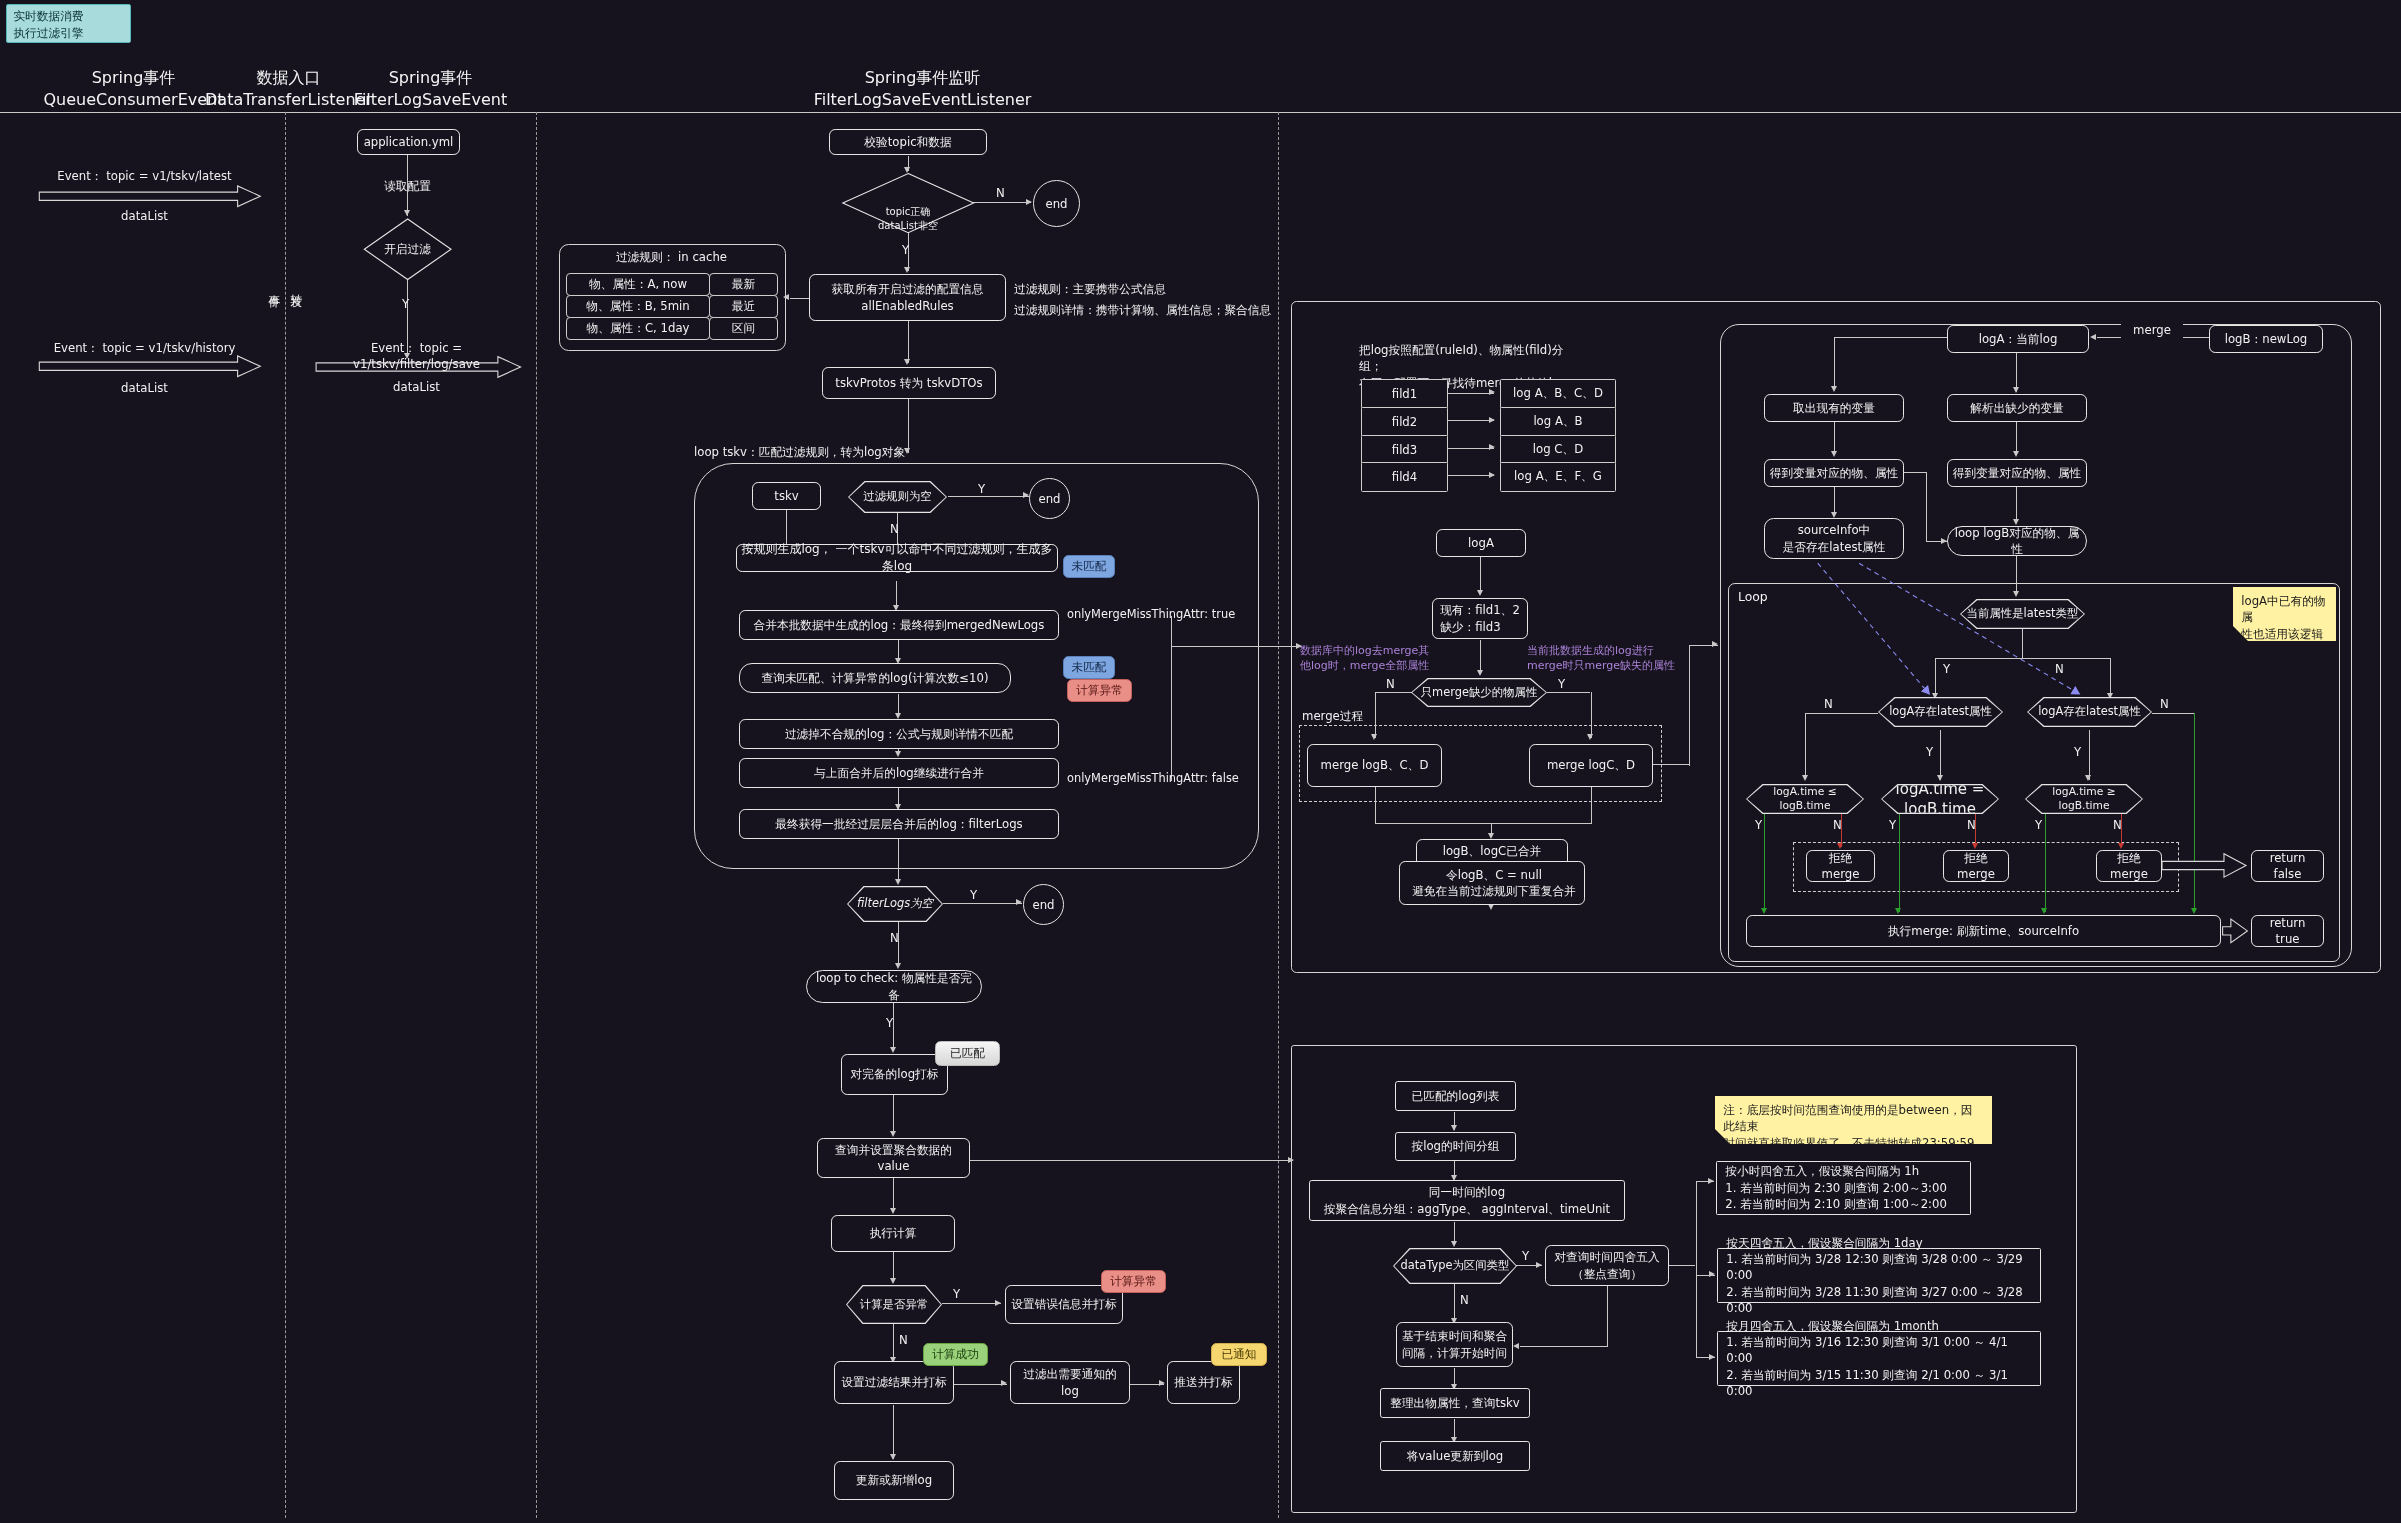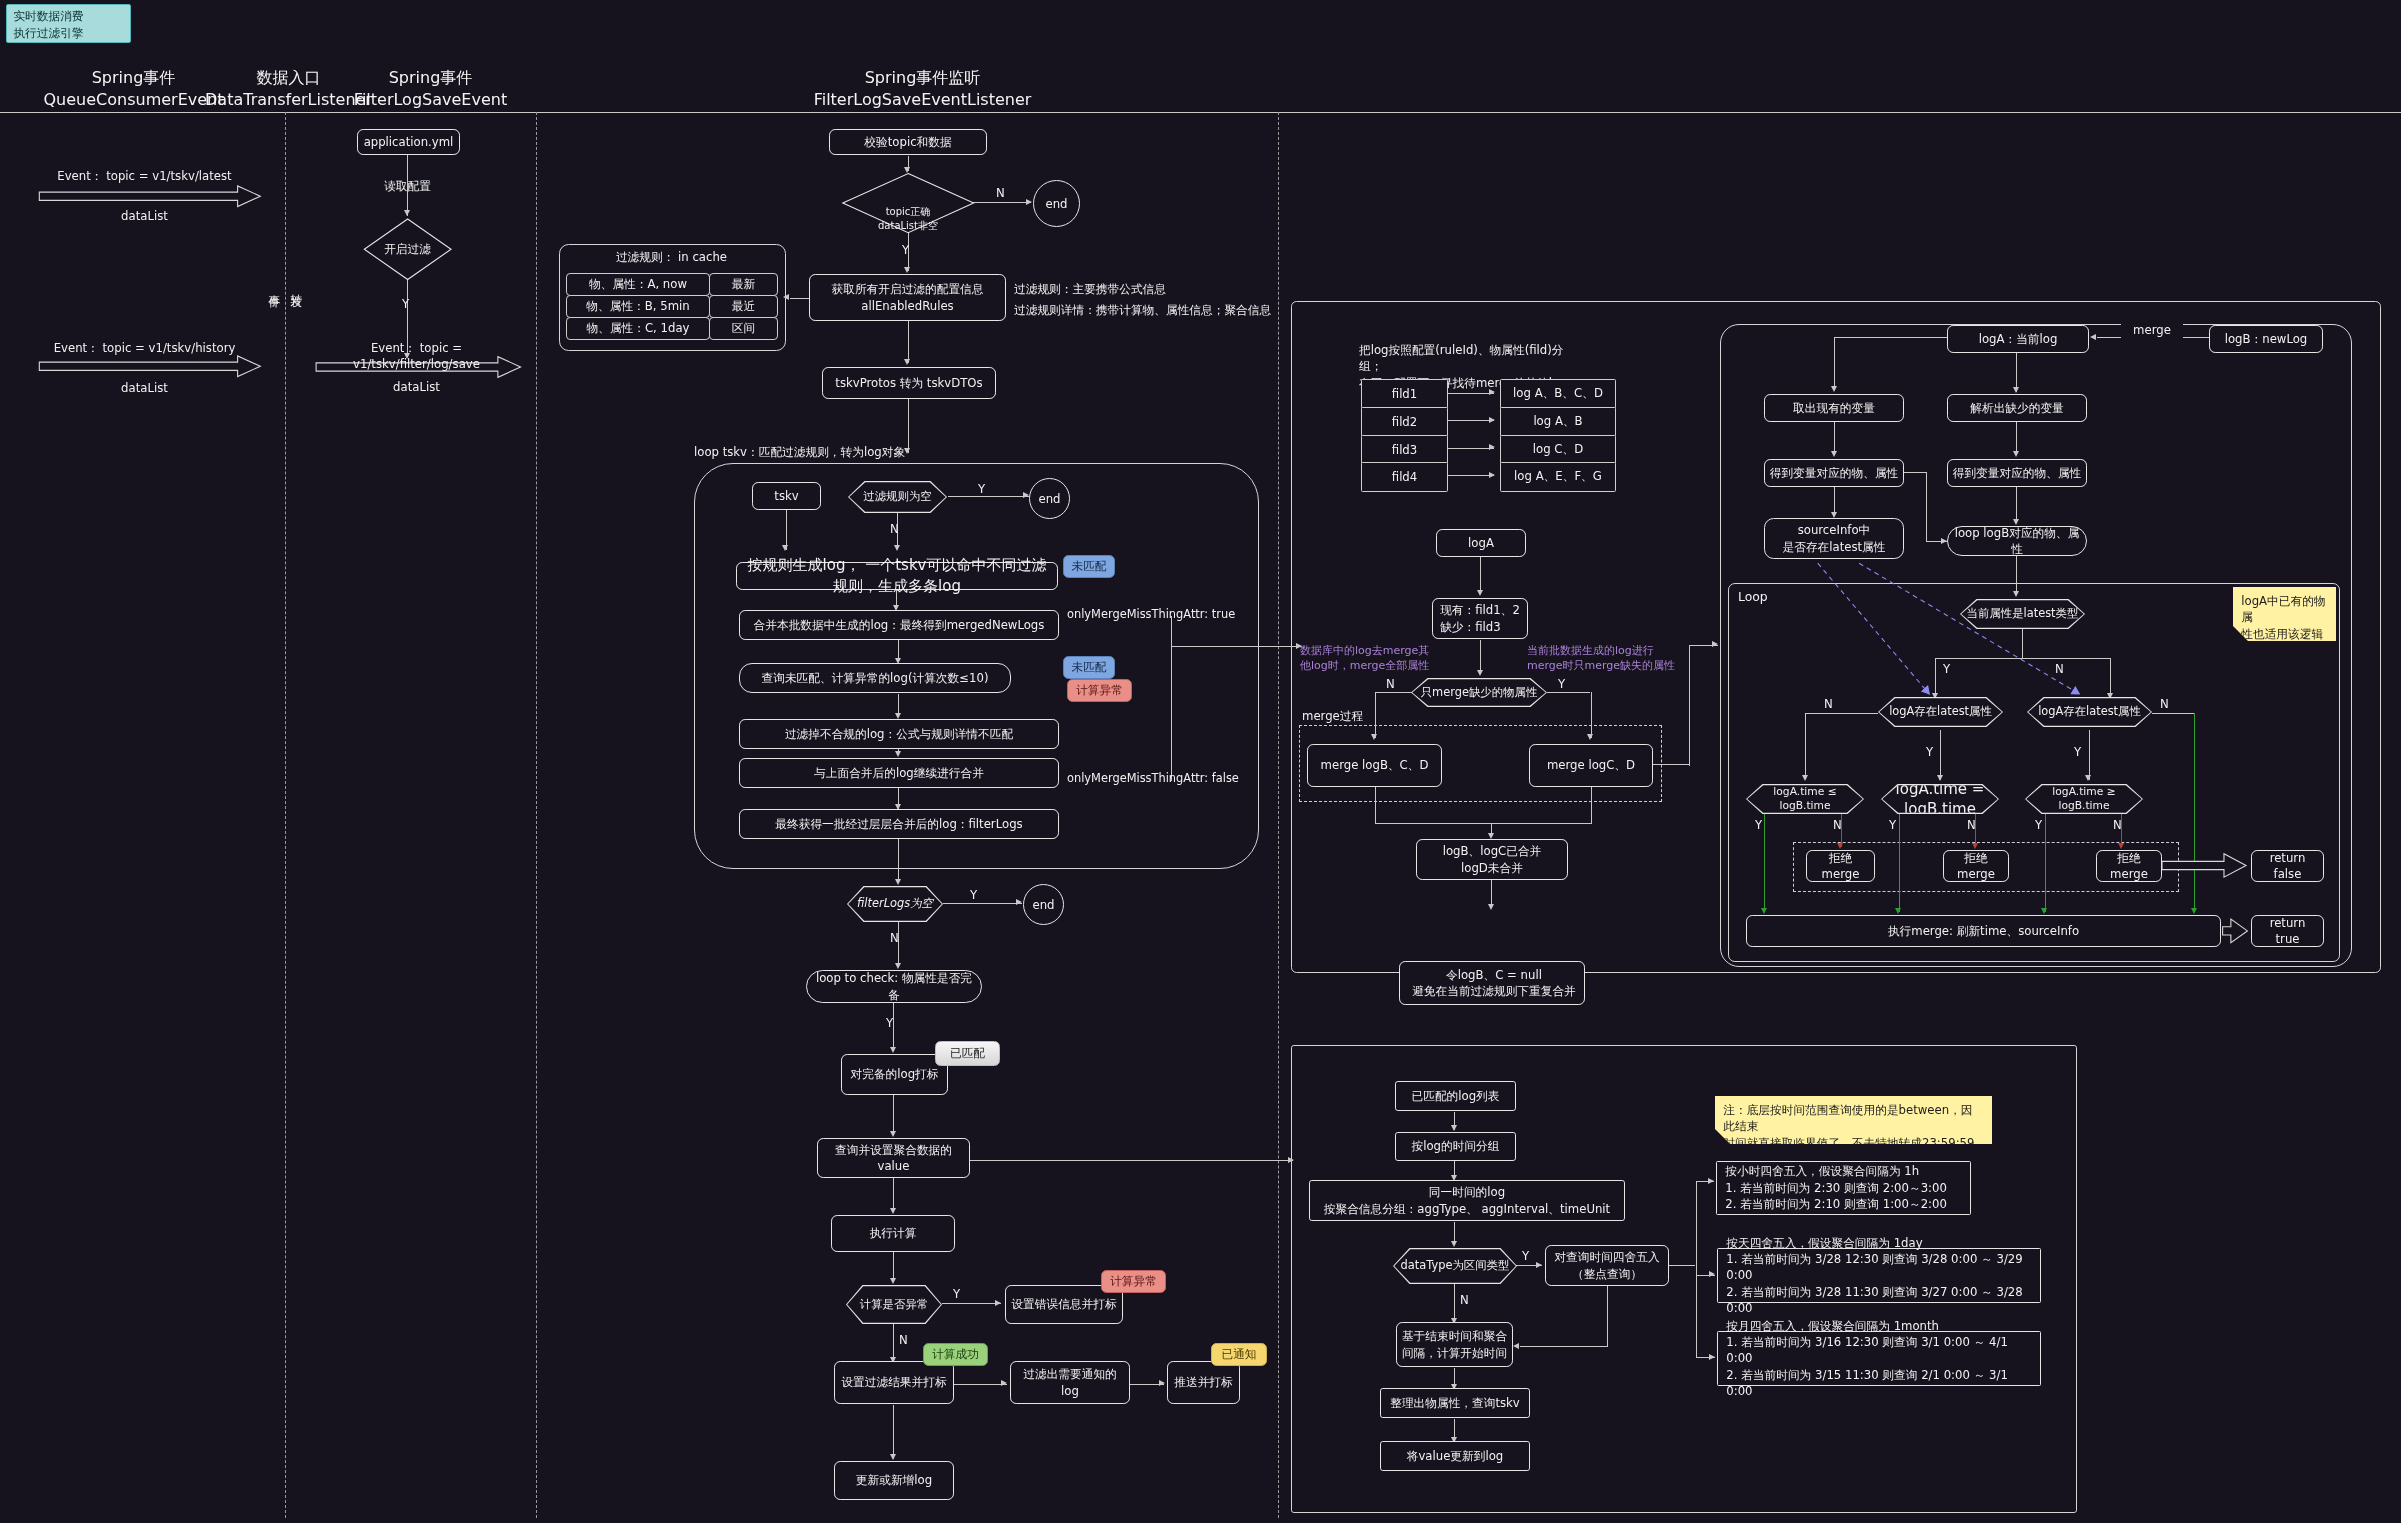--- a/index.html
+++ b/index.html
@@ -293,21 +293,21 @@
 <div class="box" style="left:822px;top:367px;width:174px;height:32px;">tskvProtos 转为 tskvDTOs</div>
 <b class="lbl" style="left:694px;top:444px;width:303px;">loop tskv：匹配过滤规则，转为log对象</b>
 
 <div class="box" style="left:752px;top:482px;width:69px;height:27.5px;">tskv</div>
 <div class="hex" style="left:848px;top:481px;width:99px;height:32px;">
     <div>过滤规则为空</div>
   </div>
 <b class="lbl" style="left:978px;top:481px;">Y</b>
 <div class="circle" style="left:1029px;top:478px;width:39px;height:39px;">end</div>
 <b class="lbl" style="left:890px;top:521px;">N</b>
-<div class="box" style="left:736px;top:562px;width:322px;height:27.5px;font-size:15px;">按规则生成log， 一个tskv可以命中不同过滤规则，生成多条log</div>
+<div class="box" style="left:736px;top:544px;width:322px;height:27.5px;font-size:12px;">按规则生成log， 一个tskv可以命中不同过滤规则，生成多条log</div>
 <div class="box" style="left:739px;top:610px;width:320px;height:30px;">合并本批数据中生成的log：最终得到mergedNewLogs</div>
 <b class="lbl" style="left:1067px;top:607px;width:193px;font-size:11.4px;">onlyMergeMissThingAttr: true</b>
 <div class="box" style="left:739px;top:663px;width:272px;height:30px;border-radius:13px;">查询未匹配、计算异常的log(计算次数≤10)</div>
 <div class="box" style="left:739px;top:719px;width:320px;height:30px;">过滤掉不合规的log：公式与规则详情不匹配</div>
 <div class="box" style="left:739px;top:758px;width:320px;height:30px;">与上面合并后的log继续进行合并</div>
 <b class="lbl" style="left:1067px;top:771px;width:193px;font-size:11.4px;">onlyMergeMissThingAttr: false</b>
 <div class="box" style="left:739px;top:809px;width:320px;height:30px;">最终获得一批经过层层合并后的log：filterLogs</div>
 
 <div class="hex" style="left:847px;top:886px;width:96px;height:36px;font-style:italic;">
     <div>filterLogs为空</div>
@@ -359,21 +359,21 @@
 <div class="hex" style="left:1411px;top:678px;width:136px;height:29px;">
     <div>只merge缺少的物属性</div>
   </div>
 <b class="lbl" style="left:1386px;top:676px;">N</b>
 <b class="lbl" style="left:1558px;top:676px;">Y</b>
 <b class="lbl" style="left:1302px;top:708px;">merge过程</b>
 <div class="box" style="left:1307px;top:744px;width:135px;height:43px;">merge logB、C、D</div>
 <div class="box" style="left:1529px;top:744px;width:124px;height:43px;">merge logC、D</div>
 <div class="box" style="left:1416px;top:839px;width:152px;height:41px;">logB、logC已合并
 logD未合并</div>
-<div class="box" style="left:1399px;top:961px;width:186px;height:44px;padding-left:8px;">令logB、C = null
+<div class="box" style="left:1399px;top:861px;width:186px;height:44px;padding-left:8px;">令logB、C = null
 避免在当前过滤规则下重复合并</div>
 
 <div class="box" style="left:1947px;top:325px;width:142px;height:27.5px;">logA：当前log</div>
 <b class="lbl ctr" style="left:2121px;top:322px;width:62px;background:#16131e;">merge</b>
 <div class="box" style="left:2209px;top:325px;width:114px;height:27.5px;">logB：newLog</div>
 <div class="box" style="left:1764px;top:394px;width:140px;height:27.5px;">取出现有的变量</div>
 <div class="box" style="left:1947px;top:394px;width:140px;height:27.5px;">解析出缺少的变量</div>
 <div class="box" style="left:1764px;top:459px;width:140px;height:27.5px;">得到变量对应的物、属性</div>
 <div class="box" style="left:1947px;top:459px;width:140px;height:27.5px;">得到变量对应的物、属性</div>
 <div class="box" style="left:1764px;top:518px;width:140px;height:41px;border-radius:9.6px;">sourceInfo中

